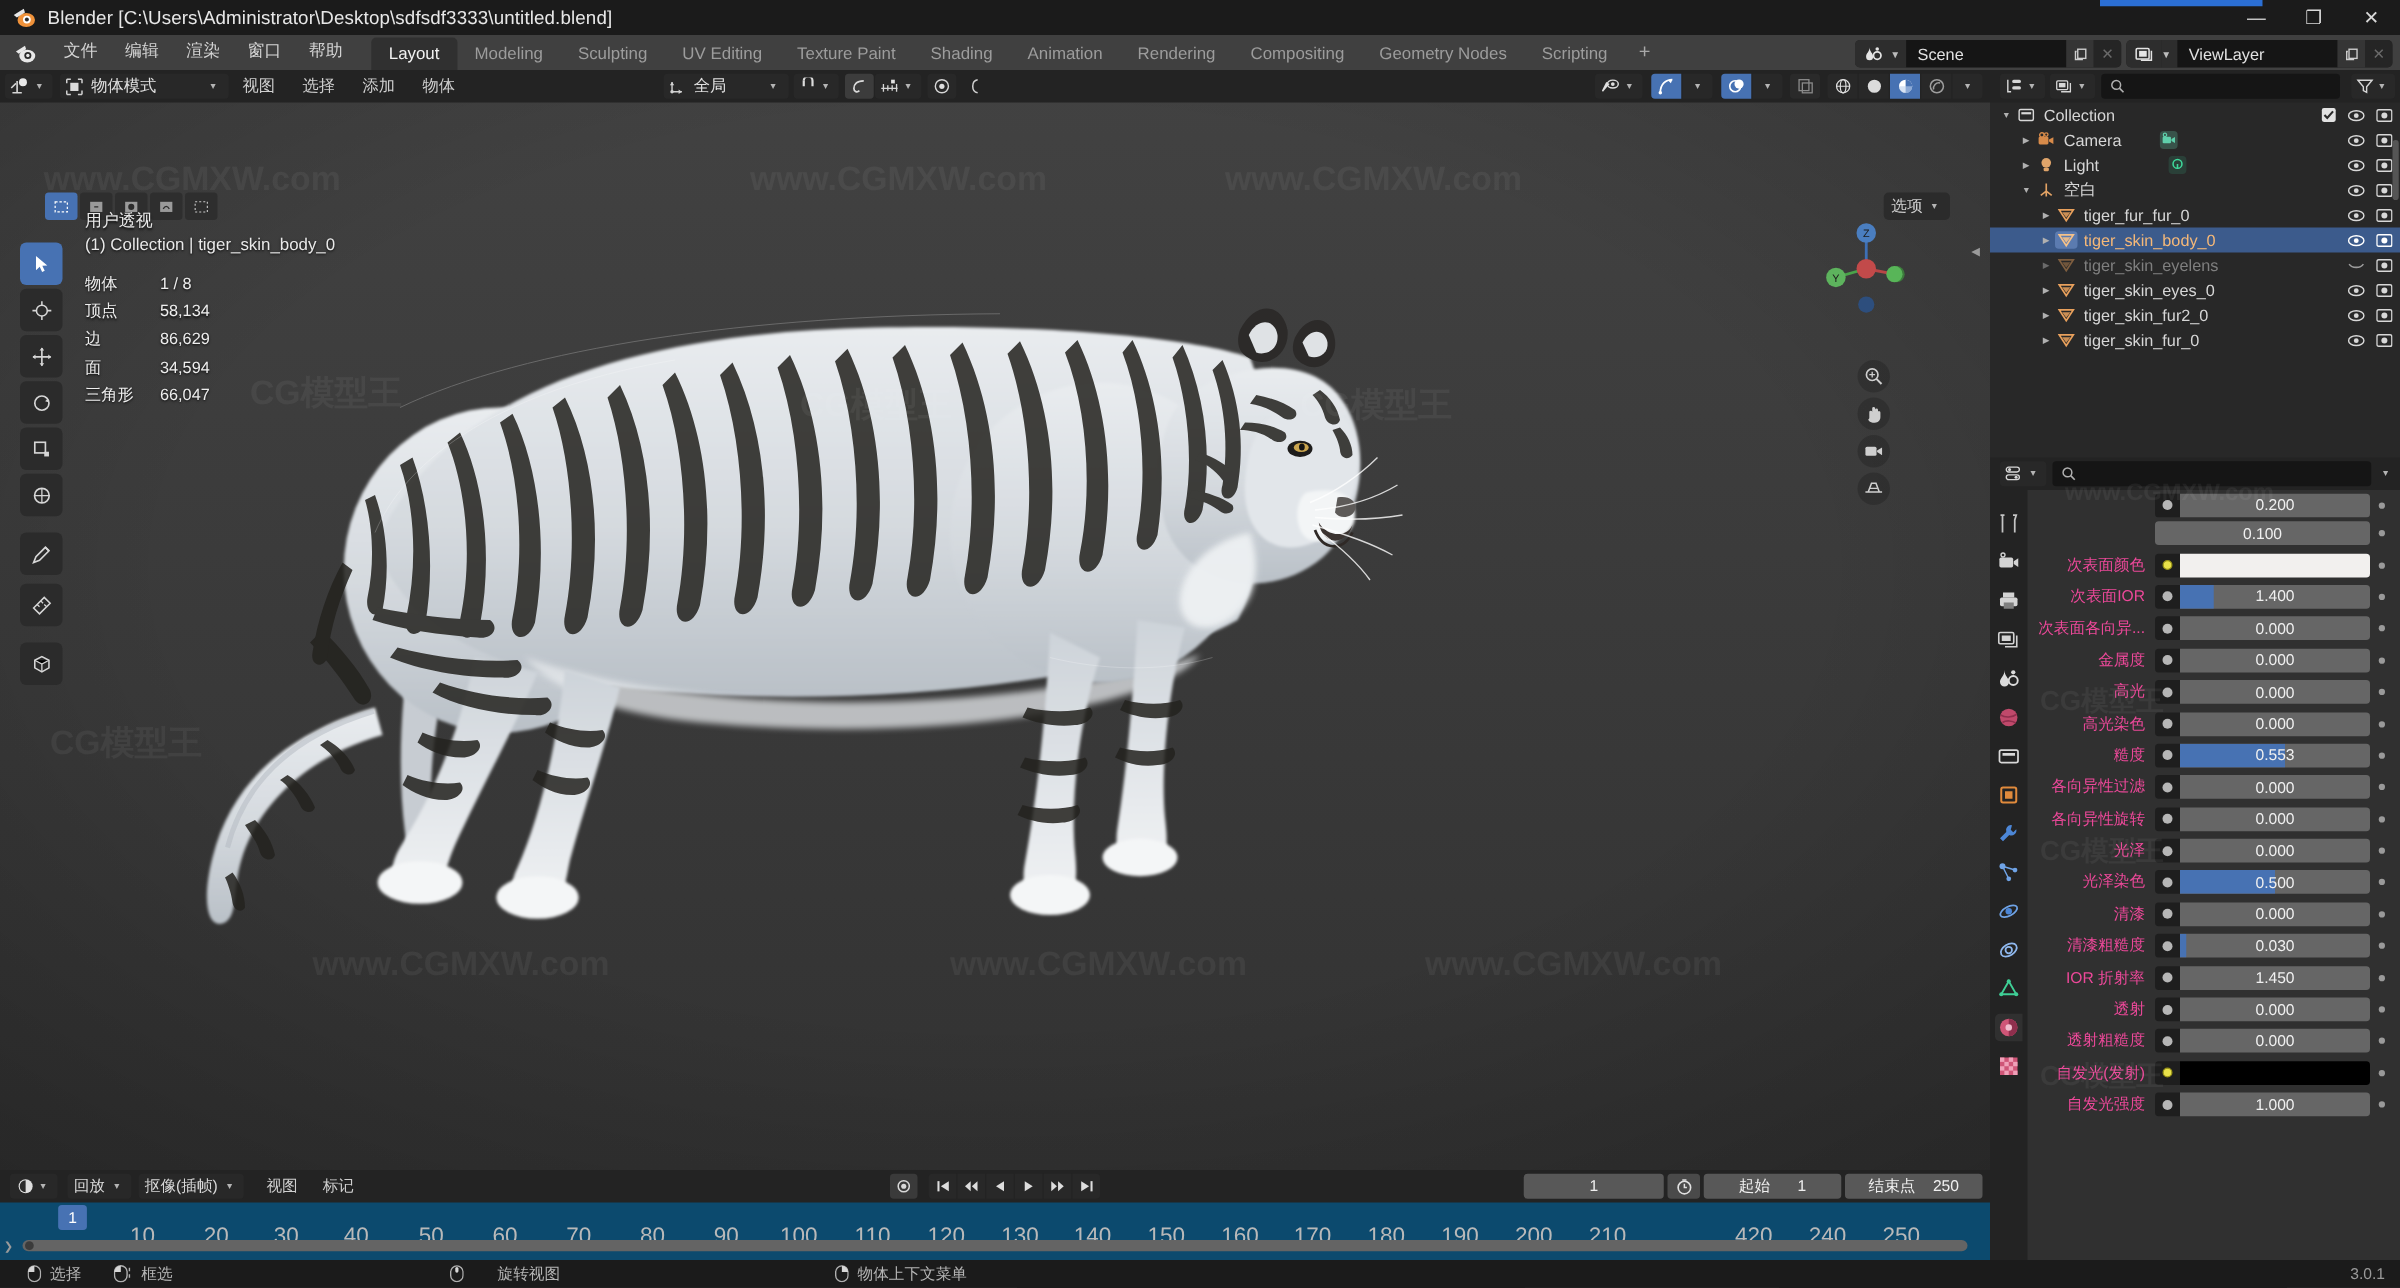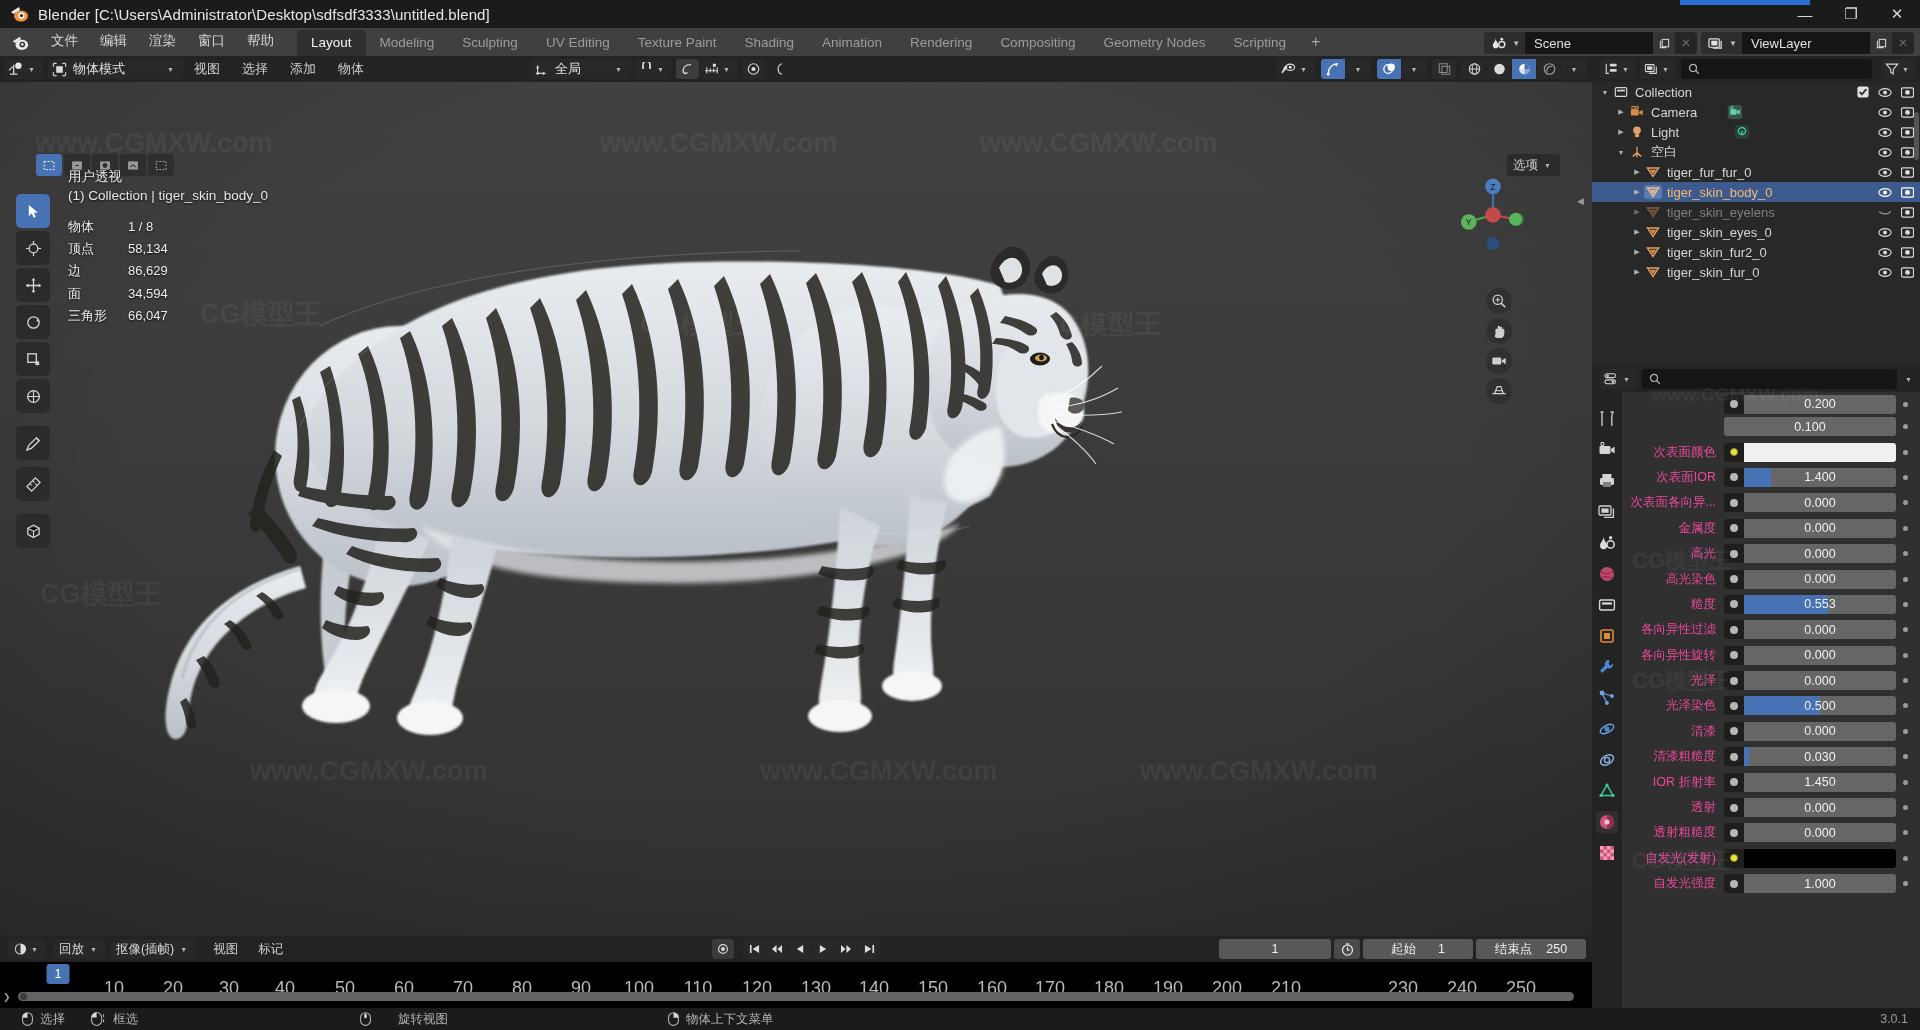--- a/index.html
+++ b/index.html
@@ -135,21 +135,21 @@
     overflow:hidden; display:flex; align-items:center; justify-content:center; }
   .pfield .fill { position:absolute; left:0; top:0; bottom:0; background:#4772b3; }
   .pfield .txt { position:relative; font-size:12.5px; color:#f0f0f0; }
   .pfield.colorwhite { background:#f2f0ee; }
   .pfield.colorblack { background:#000; }
   .panim { width:18px; display:flex; align-items:center; justify-content:center; flex:none; }
   .panim i { width:5px; height:5px; border-radius:50%; background:#9a9a9a; display:block; }
   .prow.partial { height:20px; overflow:hidden; }
 
   
-  .timeline { position:absolute; left:0; top:936px; width:1592px; height:72px; background:#000000; }
+  .timeline { position:absolute; left:0; top:936px; width:1592px; height:72px; background:#0c4a6e; }
   .tl-header { height:26px; background:#232323; display:flex; align-items:center; padding:0 4px; }
   .tl-btn { display:flex; align-items:center; height:20px; background:#282828; border-radius:3px;
     padding:0 5px; margin-left:4px; font-size:12.5px; color:#d8d8d8; }
   .tl-menu { font-size:12.5px; color:#cfcfcf; padding:0 10px; }
   .tl-transport { position:absolute; left:50%; transform:translateX(-50%); display:flex;
     align-items:center; gap:1px; }
   .tp { width:22px; height:20px; background:#282828; display:flex; align-items:center;
     justify-content:center; color:#ddd; font-size:11px; }
   .tl-right { position:absolute; right:6px; display:flex; align-items:center; gap:3px; }
   .numfield { height:20px; background:#585858; border-radius:3px; display:flex; align-items:center;
@@ -1539,21 +1539,21 @@
       <div class="tick" style="left:816px;">130</div>
       <div class="tick" style="left:874px;">140</div>
       <div class="tick" style="left:933px;">150</div>
       <div class="tick" style="left:992px;">160</div>
       <div class="tick" style="left:1050px;">170</div>
       <div class="tick" style="left:1109px;">180</div>
       <div class="tick" style="left:1168px;">190</div>
       <div class="tick" style="left:1227px;">200</div>
       <div class="tick" style="left:1286px;">210</div>
       <div class="tick" style="left:1344px;margin-top:31px;">220</div>
-      <div class="tick" style="left:1403px;">230</div>
+      <div class="tick" style="left:1403px;">420</div>
       <div class="tick" style="left:1462px;">240</div>
       <div class="tick" style="left:1521px;">250</div>
       <div class="playhead" style="left:58px;">1</div>
     </div>
     <div class="tl-scrollbar" style="width:1556px;">
       <div class="grip"></div>
     </div>
     <div style="position:absolute;left:3px;top:56px;font-size:9px;color:#9a9a9a;">❯</div>
   </div>
 

